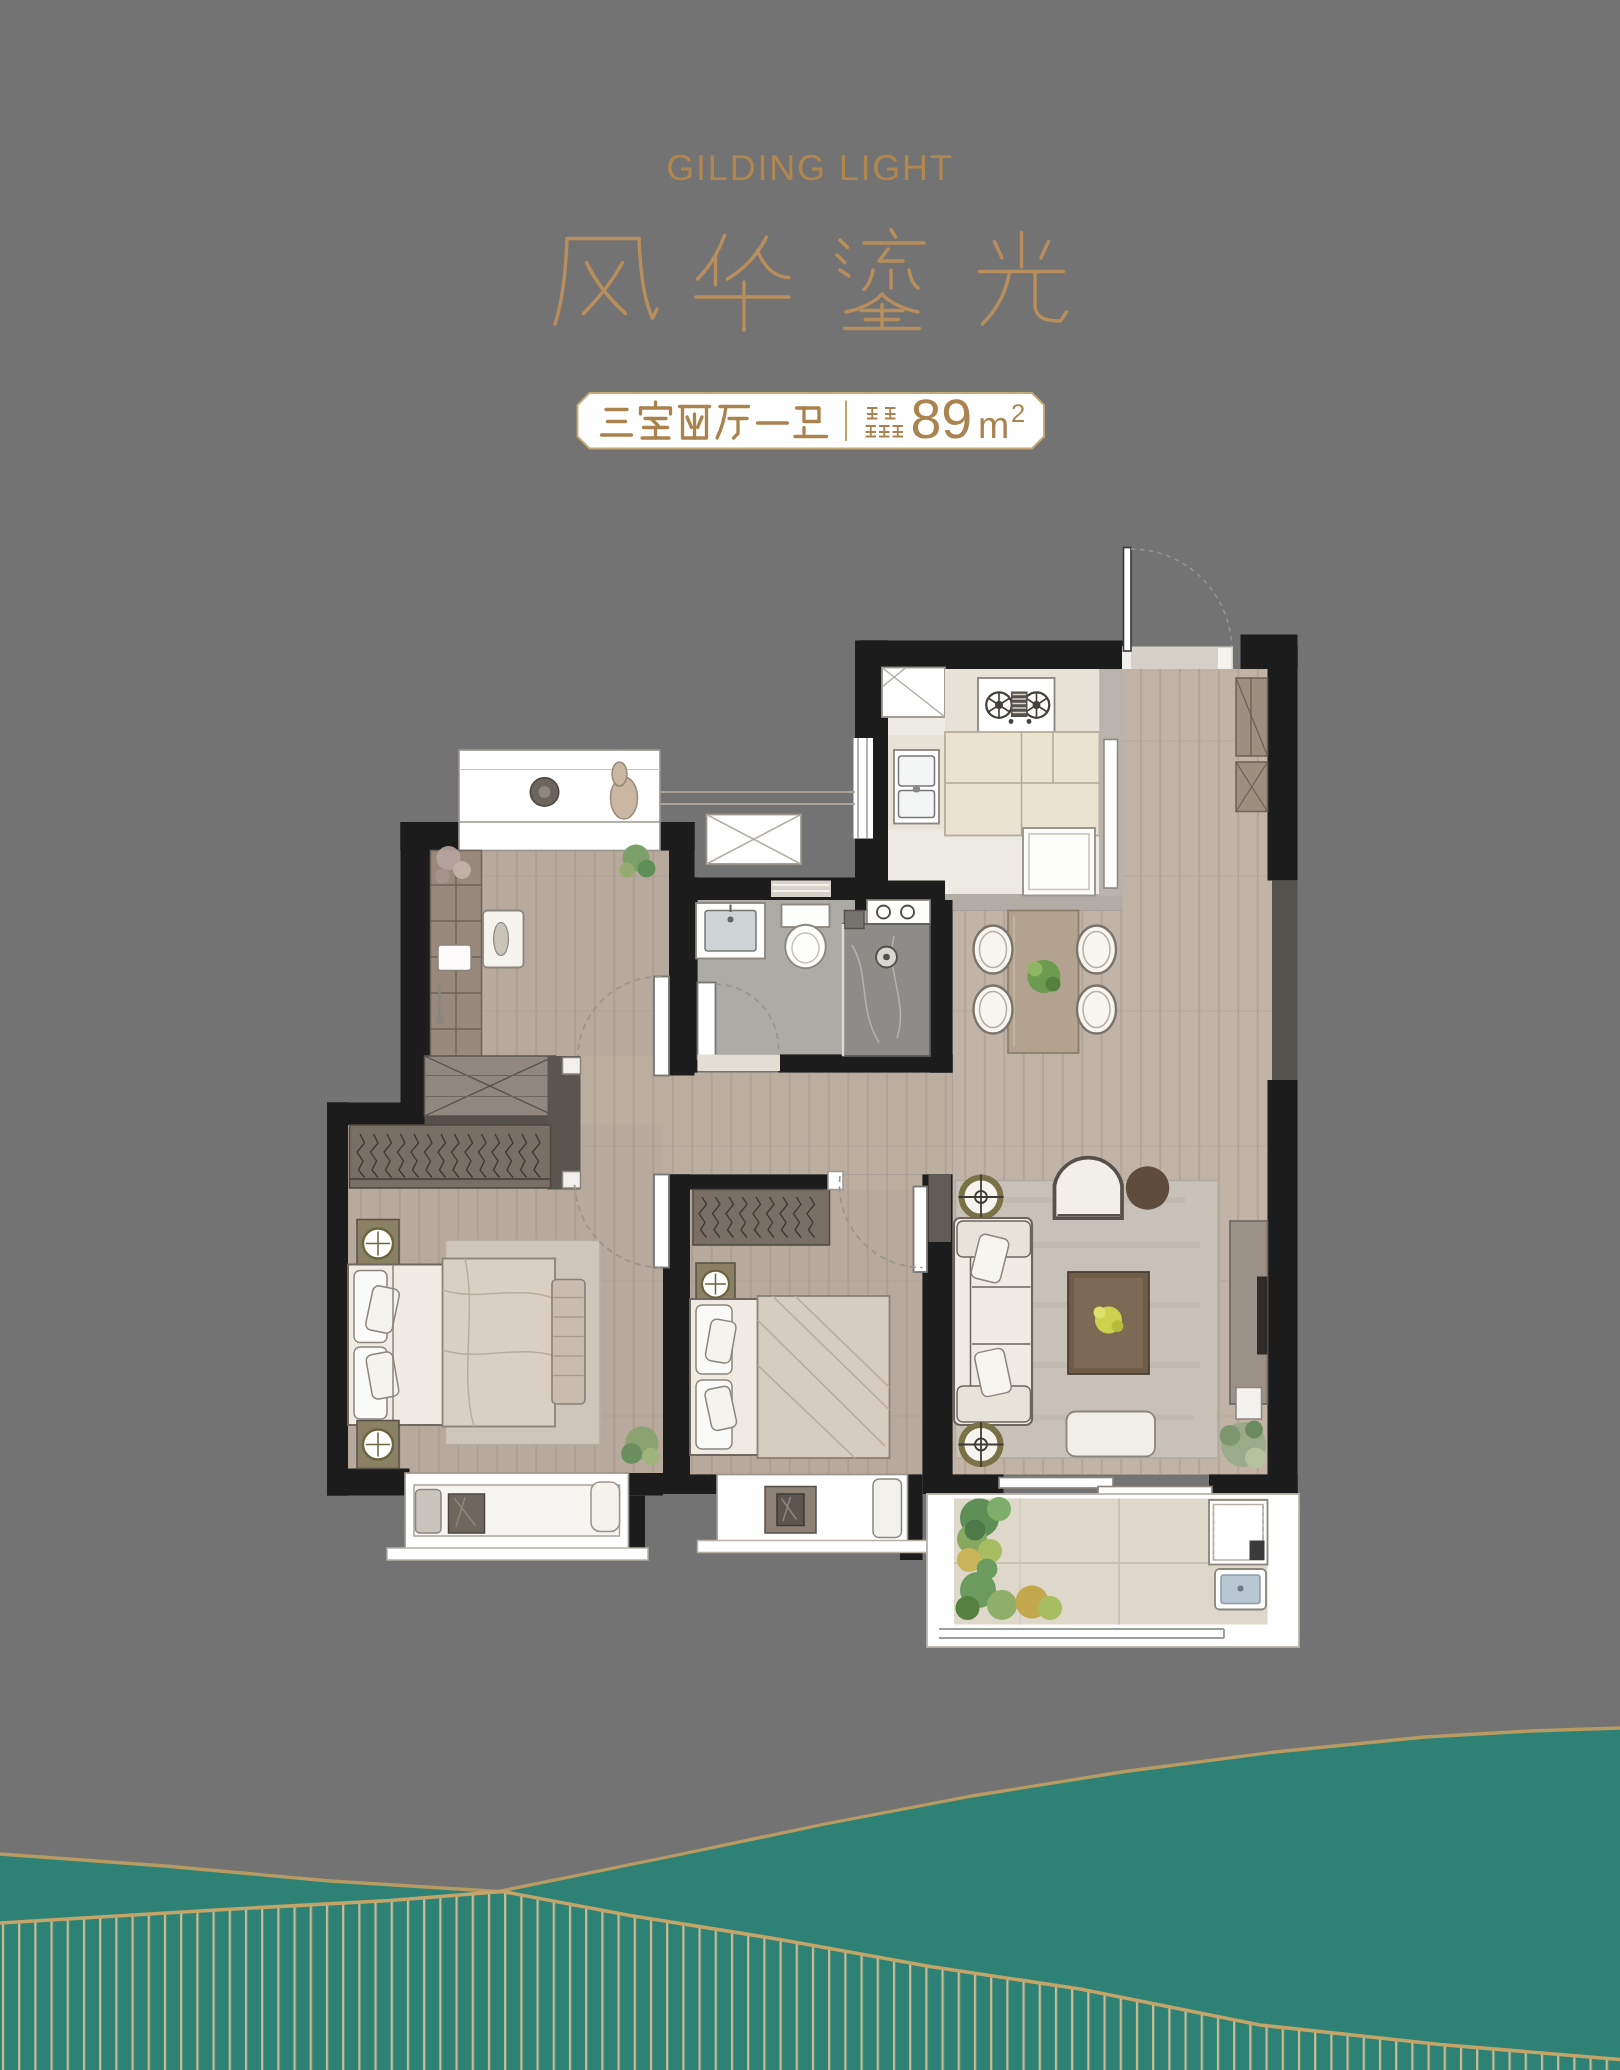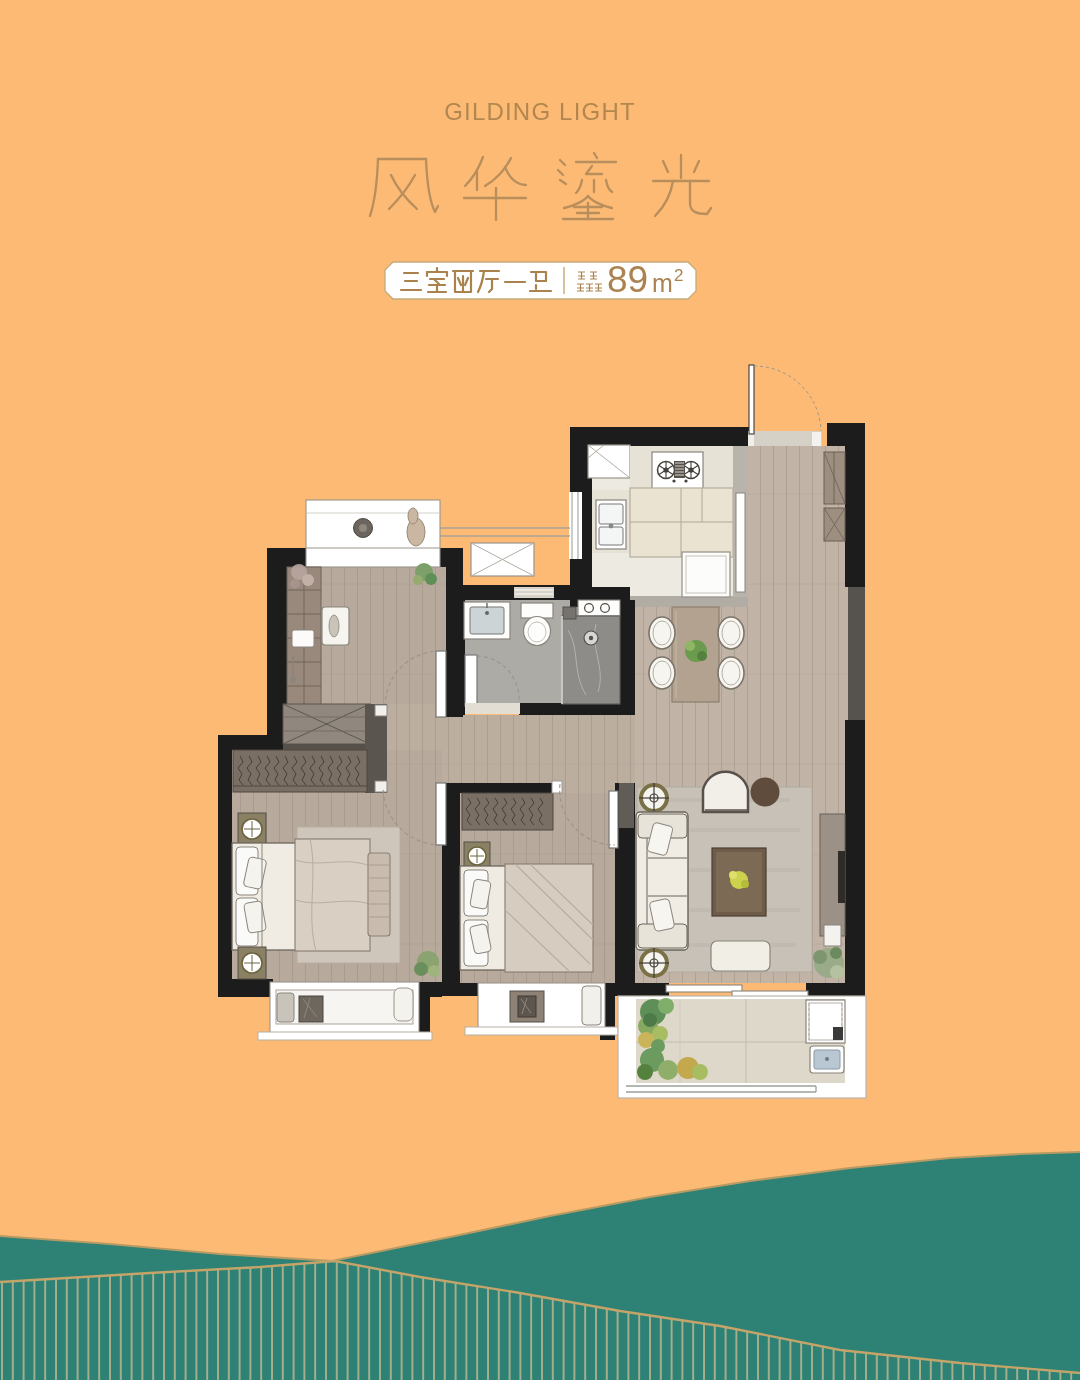--- a/index.html
+++ b/index.html
@@ -1,15 +1,15 @@
 <!DOCTYPE html>
 <html><head><meta charset="utf-8"><style>
 html,body{margin:0;padding:0;background:#fff;}
 *{box-sizing:border-box}
-.page{position:relative;width:1080px;height:1380px;background:#fdba74;overflow:hidden;font-family:"Liberation Sans",sans-serif;}
+.page{position:relative;width:1080px;height:1380px;background:#737373;overflow:hidden;font-family:"Liberation Sans",sans-serif;}
 </style></head><body>
 <div class="page">
 <svg width="1080" height="1380" viewBox="0 0 1080 1380">
 <defs>
 <pattern id="planks" width="13" height="90" patternUnits="userSpaceOnUse">
           <rect width="13" height="90" fill="none"></rect>
           <line x1="6.5" y1="0" x2="6.5" y2="90" stroke="#9d9184" stroke-width="1" opacity="0.55"></line>
           <line x1="0" y1="44" x2="13" y2="44" stroke="#9d9184" stroke-width="0.8" opacity="0.25"></line>
         </pattern>
 <pattern id="stripes" width="10.8" height="10" patternUnits="userSpaceOnUse">

